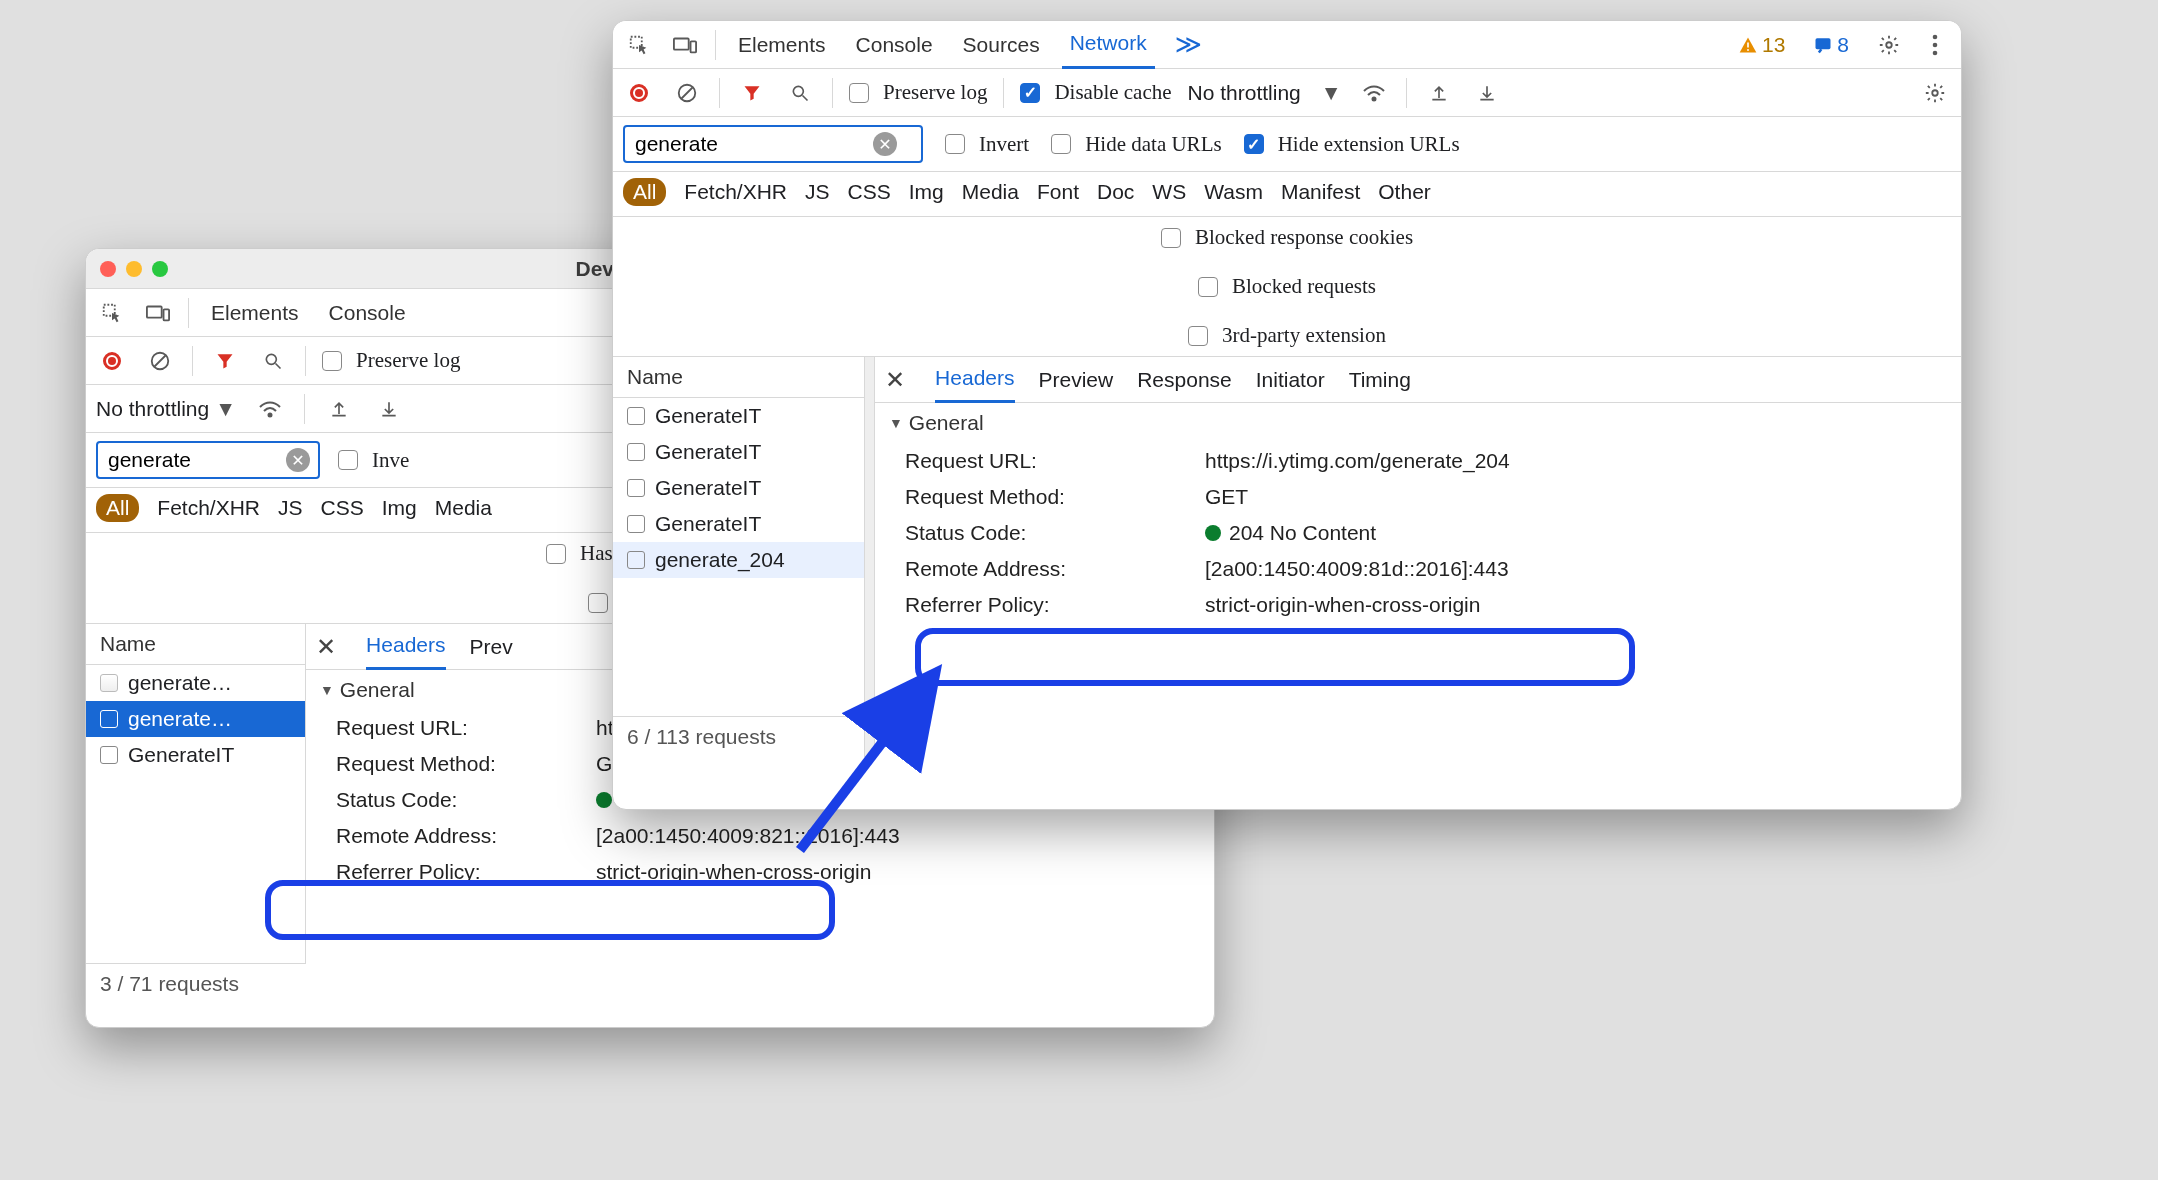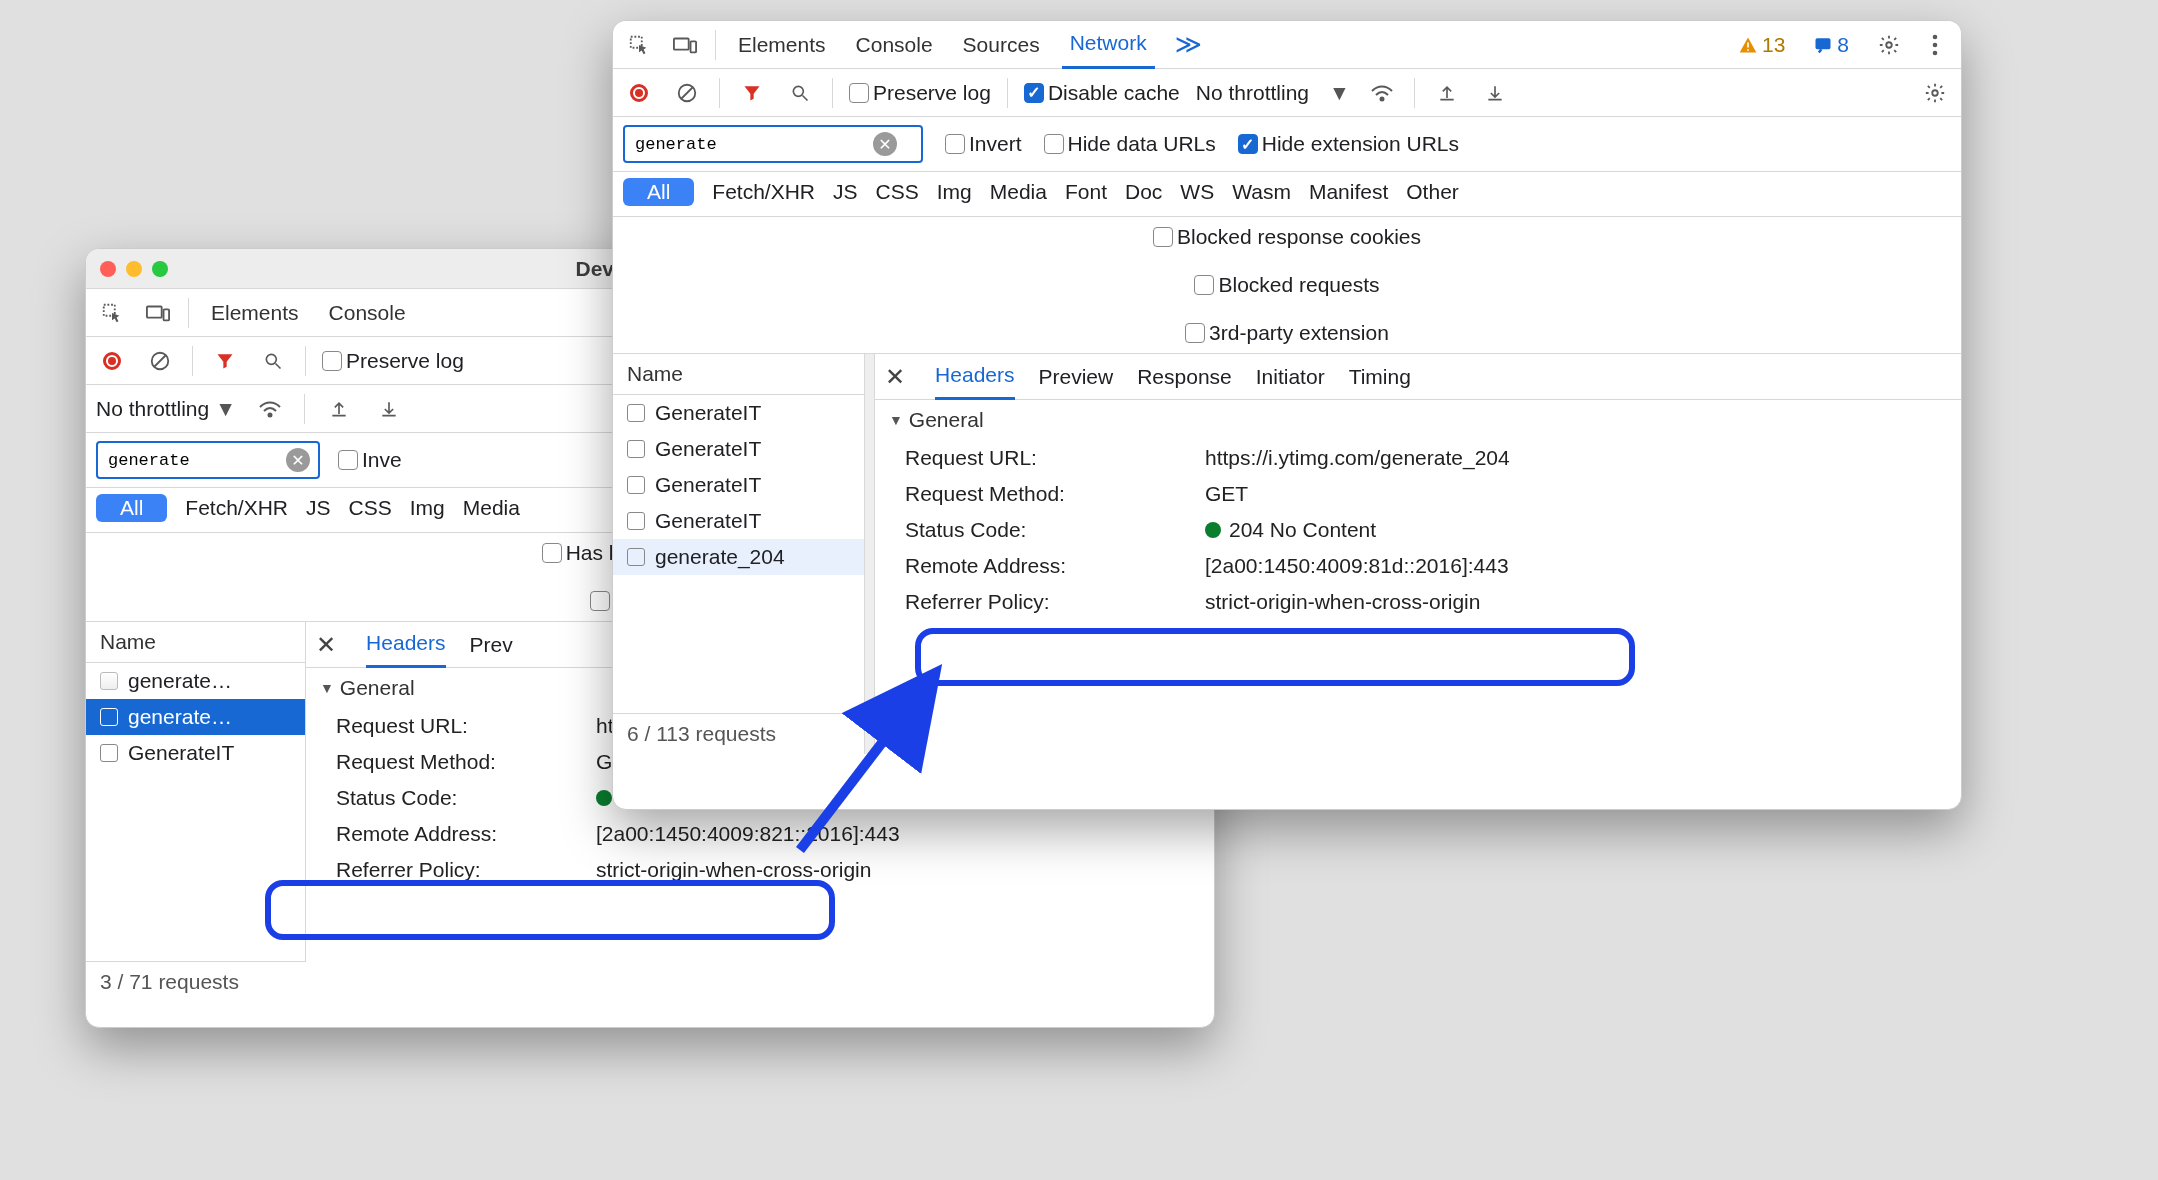--- a/index.html
+++ b/index.html
@@ -59,40 +59,40 @@
   }
   .record { width:18px; height:18px; border:3px solid #d93025; border-radius:50%; position:relative; }
   .record::after { content:""; position:absolute; inset:2px; background:#d93025; border-radius:50%; }
   .filter-funnel { color:#d93025; font-size:22px; }
   .checkbox {
     width:20px; height:20px; border:1.5px solid #888; border-radius:4px; display:inline-flex;
     align-items:center; justify-content:center; flex-shrink:0;
   }
   .checkbox.checked { background:#1868D4; border-color:#1868D4; }
   .checkbox.checked::after { content:"✓"; color:#fff; font-size:16px; font-weight:700; }
-  .cb-label { display:flex; align-items:center; gap:4px; cursor:pointer; }
+  .cb-label { display:flex; align-items:center; gap:14px; cursor:pointer;font-family:Liberation Serif, serif; }
   .throttle { display:flex; align-items:center; gap:6px; }
   .filterbar {
     padding:8px 10px; display:flex; align-items:center; gap:18px; flex-wrap:wrap;
     border-bottom:1px solid #d8d8d8; background:#fff;
   }
   .filter-input {
     display:flex; align-items:center; border:2px solid #1868D4; border-radius:4px;
     height:38px; padding:0 8px; background:#fff;
   }
   .filter-input input {
-    border:none; outline:none; font-size:17px; width:180px; background:transparent;font-family:Liberation Mono, monospace;
+    border:none; outline:none; font-size:21px; width:180px; background:transparent;
   }
   .clear-x {
     width:24px; height:24px; border-radius:50%; background:#9a9a9a; color:#fff;
     display:flex; align-items:center; justify-content:center; font-size:16px; cursor:pointer;
   }
   .chip-row { display:flex; align-items:center; gap:18px; flex-wrap:wrap; padding:6px 10px 10px; border-bottom:1px solid #d8d8d8; }
   .chip { cursor:pointer; }
-  .chip.all { background:#3b82f6; color:#fff; padding:2px 24px; border-radius:6px; }
+  .chip.all { background:#a16207; color:#fff; padding:2px 10px; border-radius:13px; }
   .cookies-row { display:flex; align-items:center; gap:24px; padding:8px 10px; border-bottom:1px solid #d8d8d8;flex-direction:column; }
   .content-split { display:flex; position:relative; }
   .left-pane { border-right:1px solid #d8d8d8; }
   .col-header { padding:8px 14px; border-bottom:1px solid #d8d8d8; color:#333; font-weight:500; }
   .req-item { display:flex; align-items:center; gap:10px; padding:6px 14px; cursor:pointer; }
   .req-item.selected { background:#1868D4; color:#fff; }
   .req-icon { width:18px; height:18px; border:1.5px solid #888; border-radius:3px; flex-shrink:0; }
   .req-item.selected .req-icon { border-color:#fff; }
   .status-footer { padding:8px 14px; border-top:1px solid #d8d8d8; color:#555; }
   .detail-pane { flex:1; }

